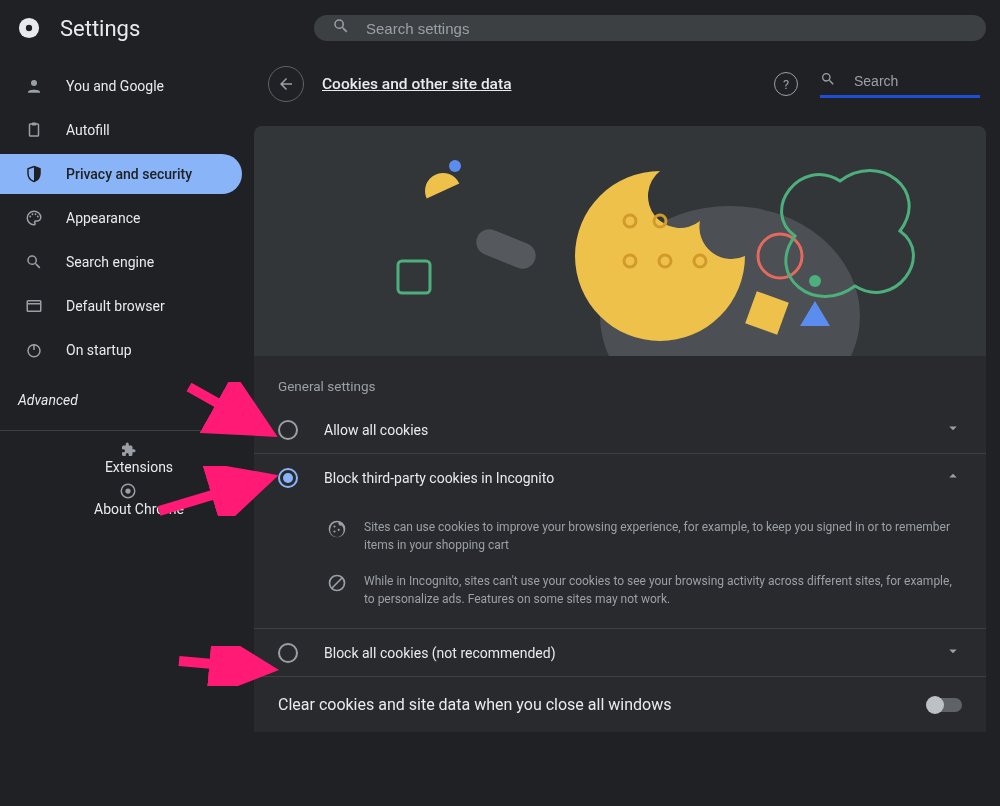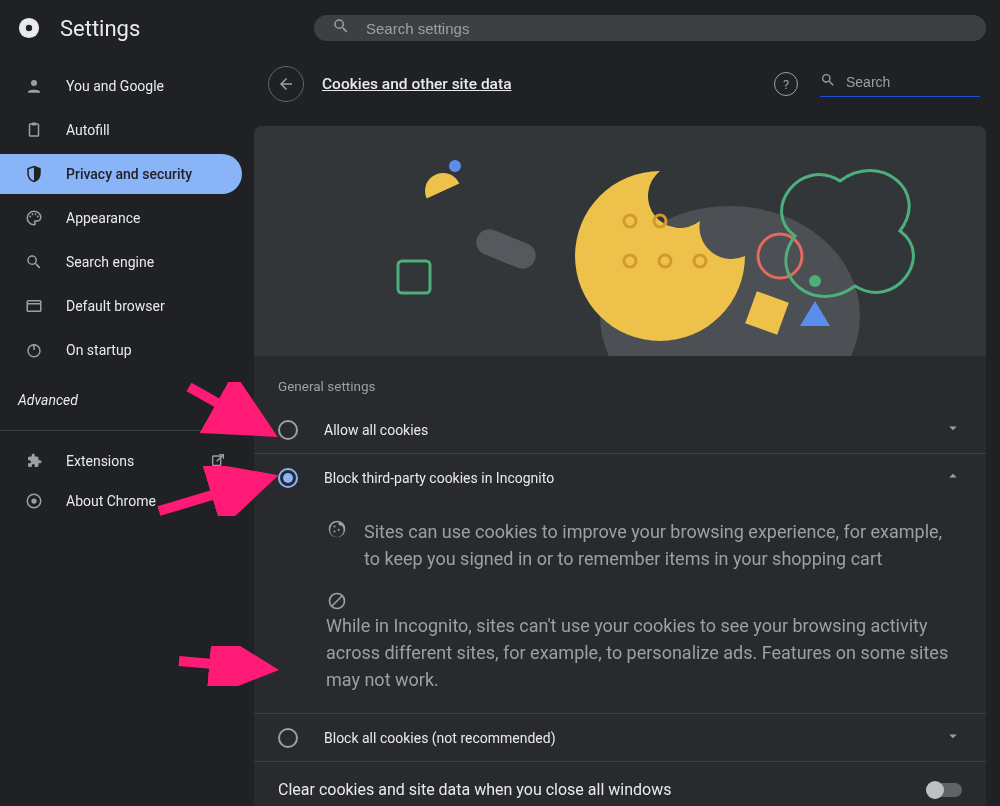--- a/index.html
+++ b/index.html
@@ -73,39 +73,39 @@
   .nav-item.active { background: var(--accent-blue); color: #202124; font-weight: 500;}
   .nav-item .ico { width: 20px; height: 20px; margin-right: 22px; display:flex; align-items:center; justify-content:center; color: var(--text-secondary);}
   .nav-item.active .ico { color: #202124; }
   .nav-label { font-size: 14px; }
   .advanced-row {
     display: flex; align-items: center; justify-content: space-between;
     height: 40px; padding: 0 24px 0 18px; margin-top: 10px;
     font-size: 14px; color: var(--text-primary); cursor:pointer;font-style:italic;
   }
   .sidebar hr { border: none; border-top:1px solid var(--divider); margin: 10px 0;}
-  .ext-row { display:flex; align-items:center; height:40px; padding-left:24px; font-size:14px; color:var(--text-primary); cursor:pointer;}
+  .ext-row { display:flex; align-items:center; height:40px; padding-left:24px; font-size:14px; color:var(--text-primary); cursor:pointer;flex-direction:column;}
   .ext-row .ico { width:20px; height:20px; margin-right:22px; display:flex; align-items:center; justify-content:center; color:var(--text-secondary);}
   .ext-row .launch { margin-left:auto; margin-right:28px; color: var(--text-secondary);}
   
   .main { flex: 1; background: var(--bg-main); position:relative;}
   .page-header {
     display:flex; align-items:center; height: 56px; padding: 6px 20px 6px 14px;
   }
   .back-btn {
     width: 36px; height: 36px; border-radius: 50%; border: 1px solid #5f6368;
     display:flex; align-items:center; justify-content:center; color: var(--text-secondary);
     cursor:pointer;
   }
   .page-title { font-size: 15.5px; font-weight: 500; margin-left: 18px; color: var(--text-primary); text-decoration: underline;}
   .help-btn {
     margin-left:auto; width:24px; height:24px; border-radius:50%; border:1.5px solid var(--text-secondary);
     display:flex; align-items:center; justify-content:center; color:var(--text-secondary); font-size:13px; cursor:pointer;
   }
-  .page-search { margin-left: 22px; display:flex; align-items:center; border-bottom:1px solid #1d4ed8; padding-bottom:4px; width:160px;}
+  .page-search { margin-left: 22px; display:flex; align-items:center; border-bottom:3px solid #1d4ed8; padding-bottom:4px; width:160px;gap:8px;}
   .page-search input { background:transparent; border:none; outline:none; color:var(--text-primary); font-size:14px; margin-left:8px; flex:1;}
   .page-search input::placeholder { color: var(--text-secondary); }
 
   .card { background: var(--bg-content); border-radius: 8px 8px 0 0; margin: 14px 14px 0 0;}
   .hero {
     background: var(--hero-bg); height: 230px; border-radius: 8px 8px 0 0; position:relative; overflow:hidden;
   }
   .section-label { font-size: 13.5px; color: var(--text-secondary); padding: 22px 24px 12px 24px;}
   .option-row {
     display:flex; align-items:center; min-height:48px; padding: 0 24px; cursor:pointer;
@@ -115,23 +115,23 @@
   .option-row .radio {
     width:20px; height:20px; border-radius:50%; border:2px solid var(--text-secondary);
     display:flex; align-items:center; justify-content:center; flex-shrink:0;
   }
   .option-row.selected .radio { border-color: var(--accent-blue);}
   .option-row.selected .radio::after { content:''; width:10px; height:10px; border-radius:50%; background: var(--accent-blue);}
   .option-row .opt-label { margin-left: 26px; font-size: 14px; color: var(--text-primary); flex:1;}
   .option-row .chevron { color: var(--text-secondary);}
   .desc-block { padding: 16px 24px 20px 72px; border-bottom:1px solid var(--divider);}
   .desc-item { display:flex; margin-bottom: 18px;}
-  .desc-item:last-child { margin-bottom: 0; flex-direction: column;}
+  .desc-item:last-child { margin-bottom: 0;}
   .desc-item .di-icon { width:22px; height:22px; margin-right:16px; flex-shrink:0; color: var(--text-secondary); display:flex; align-items:center; justify-content:center;}
-  .desc-item .di-text { font-size: 18px; color: var(--text-secondary); line-height:1.5;}
+  .desc-item .di-text { font-size: 12px; color: var(--text-secondary); line-height:1.5;}
 
   .clear-row { display:flex; align-items:center; justify-content:space-between; padding: 18px 24px; font-size:16px; color:var(--text-primary);}
   .toggle {
     width:34px; height:14px; background:#5f6368; border-radius:10px; position:relative; cursor:pointer;
   }
   .toggle::after{
     content:''; position:absolute; width:18px; height:18px; background:#bdc1c6; border-radius:50%; top:-2px; left:-2px;
   }
 
   

